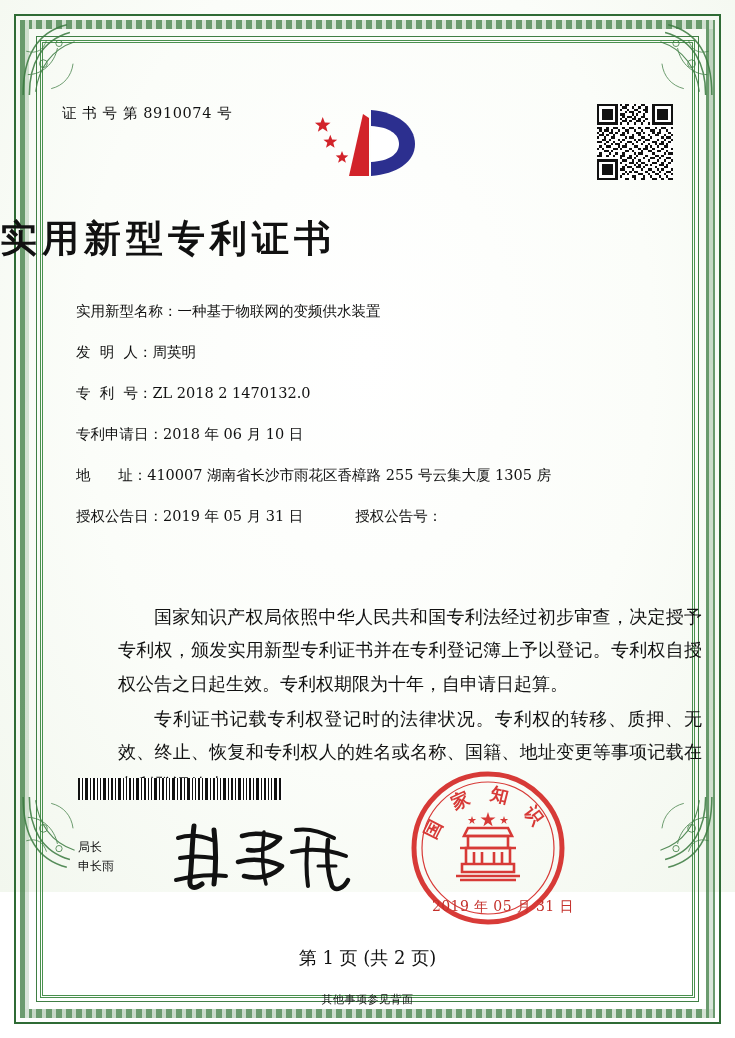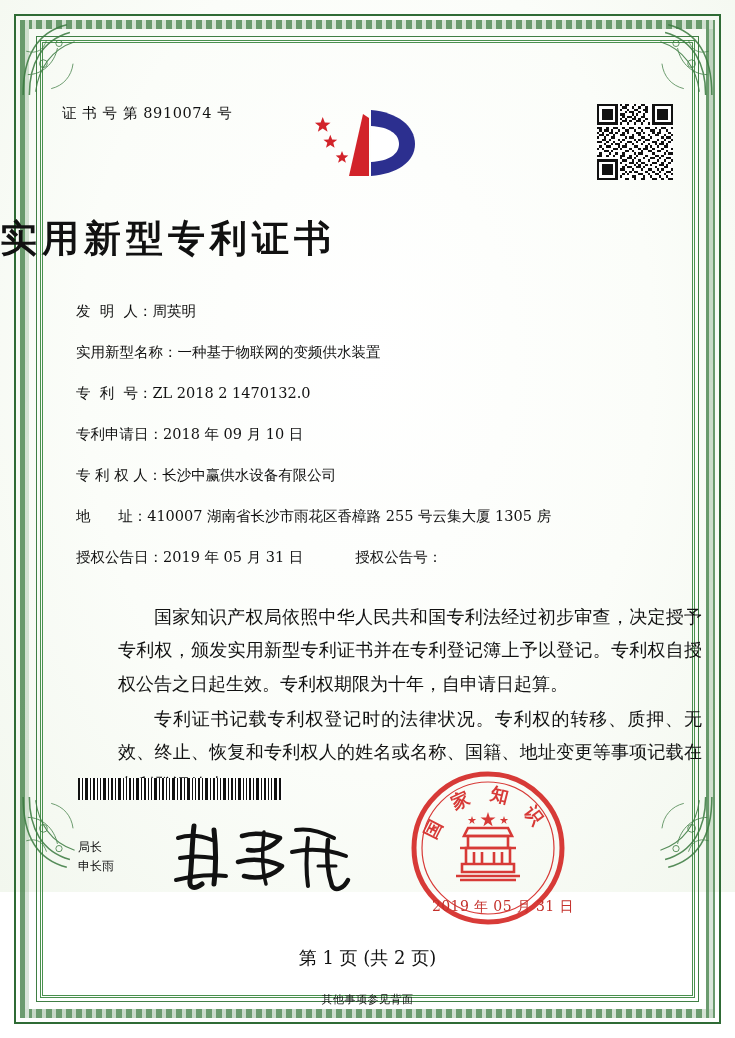--- a/index.html
+++ b/index.html
@@ -556,38 +556,34 @@
           <rect x="28" y="32" width="1" height="1"></rect>
           <rect x="31" y="32" width="2" height="1"></rect>
       </g>
     </svg>
   </div>
 
   <div class="title">实用新型专利证书</div>
 
   <div class="fields">
     <div class="row">
+      <span class="lbl">实用新型名称：</span>
+      <span class="val">一种基于物联网的变频供水装置</span>
+    </div>
+    <div class="row">
       <span class="lbl">发  明  人：</span>
       <span class="val">周英明</span>
-    </div>
-    <div class="row">
-      <span class="lbl">实用新型名称：</span>
-      <span class="val">一种基于物联网的变频供水装置</span>
     </div>
     <div class="row">
       <span class="lbl">专  利  号：</span>
       <span class="val">ZL 2018 2 1470132.0</span>
     </div>
     <div class="row">
       <span class="lbl">专利申请日：</span>
-      <span class="val">2018 年 09 月 10 日</span>
-    </div>
-    <div class="row">
-      <span class="lbl">专 利 权 人：</span>
-      <span class="val">长沙中赢供水设备有限公司</span>
+      <span class="val">2018 年 06 月 10 日</span>
     </div>
     <div class="row">
       <span class="lbl">地      址：</span>
       <span class="val">410007 湖南省长沙市雨花区香樟路 255 号云集大厦 1305 房</span>
     </div>
     <div class="row two">
       <span class="lbl">授权公告日：</span>
       <span class="val">2019 年 05 月 31 日</span>
       <span class="lbl2">授权公告号：</span>
     </div>

